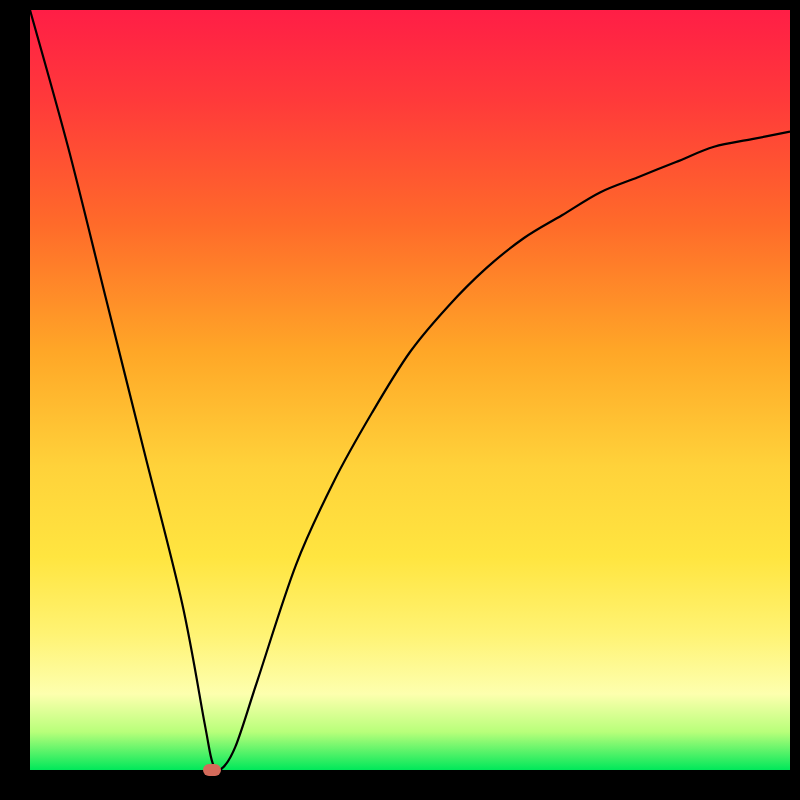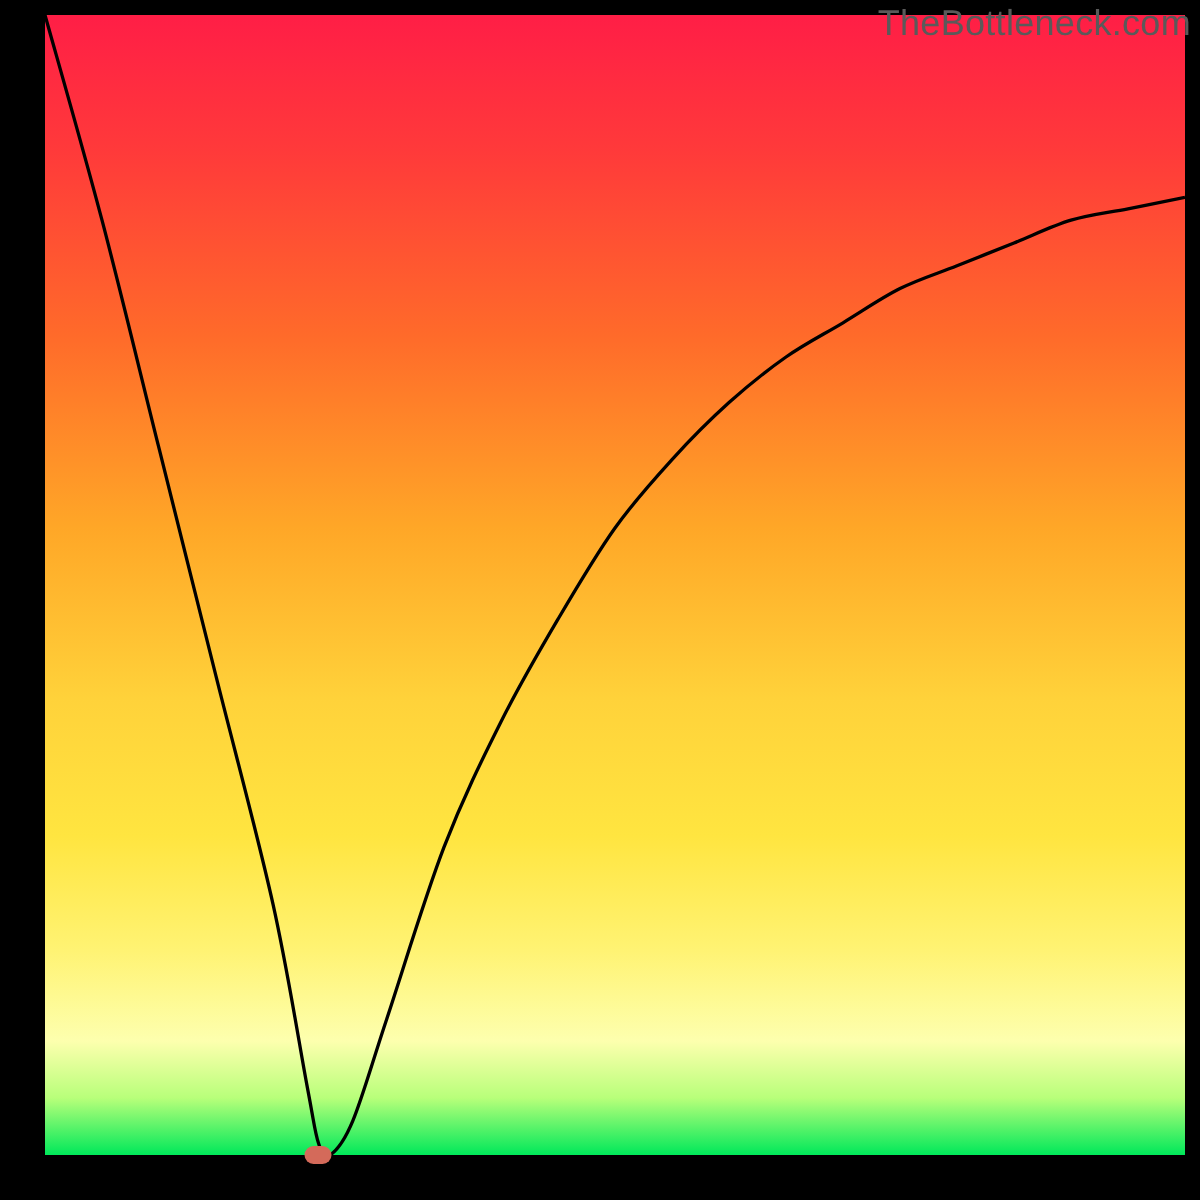--- a/index.html
+++ b/index.html
@@ -70,15 +70,14 @@
   <div class="plot-area">
 
     <svg class="curve-svg" viewBox="0 0 760 760" preserveAspectRatio="none">
       <path id="curve-path" d="M 0.00 0.00 C 6.33 22.80, 25.33 88.67, 38.00 136.80 C 50.67 184.93, 63.33 238.13, 76.00 288.80 C 88.67 339.47, 101.33 390.13, 114.00 440.80 C 126.67 491.47, 141.87 547.20, 152.00 592.80 C 162.13 638.40, 169.73 687.80, 174.80 714.40 C 179.87 741.00, 179.87 744.80, 182.40 752.40 C 184.93 760.00, 186.20 762.53, 190.00 760.00 C 193.80 757.47, 198.87 752.40, 205.20 737.20 C 211.53 722.00, 217.87 699.20, 228.00 668.80 C 238.13 638.40, 253.33 587.73, 266.00 554.80 C 278.67 521.87, 291.33 496.53, 304.00 471.20 C 316.67 445.87, 329.33 424.33, 342.00 402.80 C 354.67 381.27, 367.33 359.73, 380.00 342.00 C 392.67 324.27, 405.33 310.33, 418.00 296.40 C 430.67 282.47, 443.33 269.80, 456.00 258.40 C 468.67 247.00, 481.33 236.87, 494.00 228.00 C 506.67 219.13, 519.33 212.80, 532.00 205.20 C 544.67 197.60, 557.33 188.73, 570.00 182.40 C 582.67 176.07, 595.33 172.27, 608.00 167.20 C 620.67 162.13, 633.33 157.07, 646.00 152.00 C 658.67 146.93, 671.33 140.60, 684.00 136.80 C 696.67 133.00, 709.33 131.73, 722.00 129.20 C 734.67 126.67, 753.67 122.87, 760.00 121.60" fill="none" stroke="#000" stroke-width="2.2"></path>
     </svg>
 
     <div id="marker-dot" class="dot" style="left: 182.4px; top: 760px; background: rgb(212, 106, 90);"></div>
 
   </div>
 
-  <div class="watermark">TheBottleneck.com</div>
 
 </div>
 
 </body></html>

